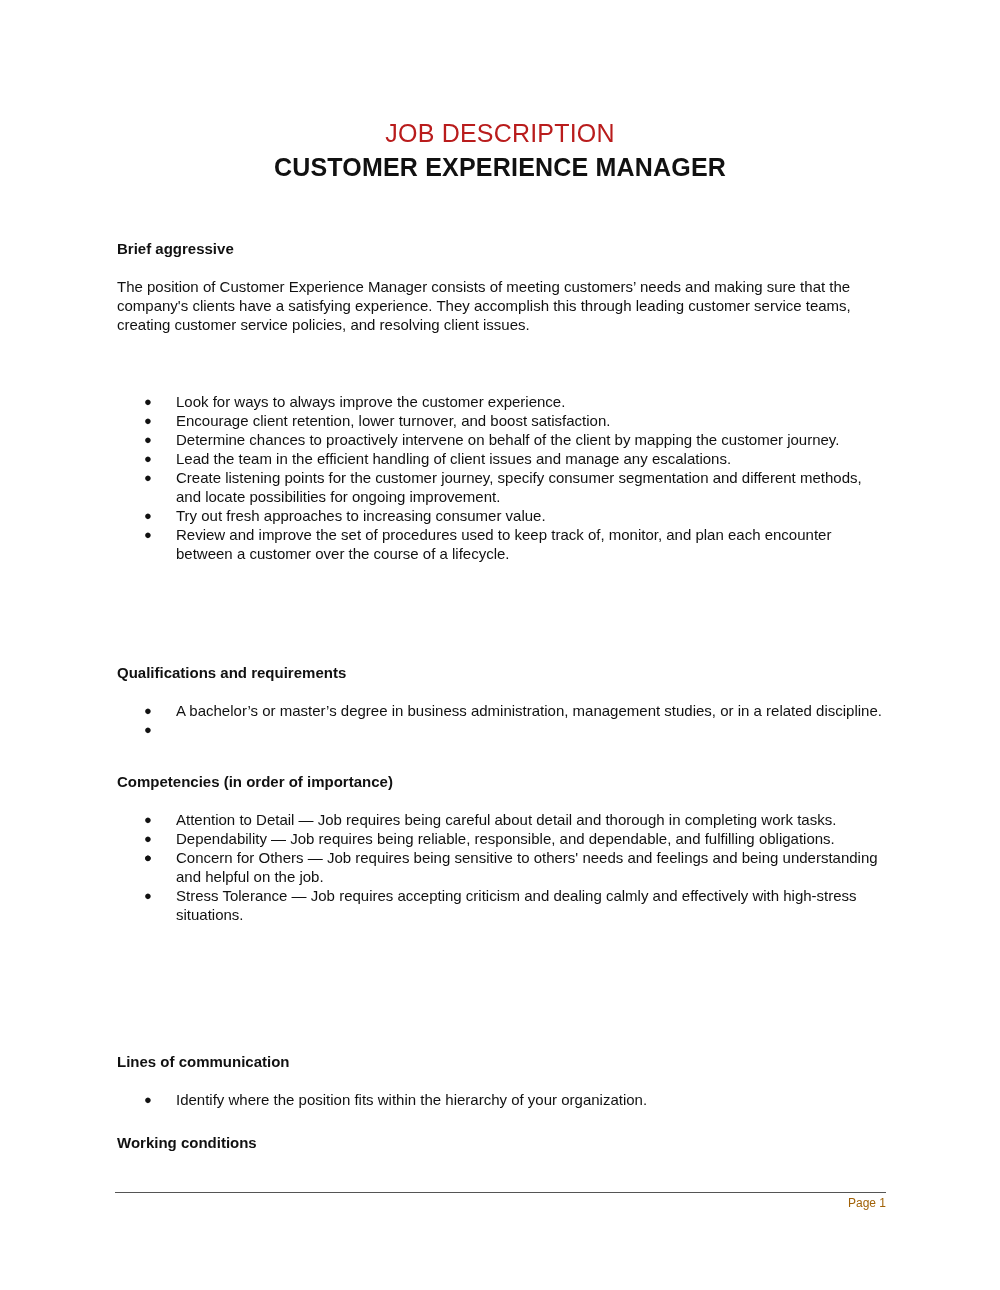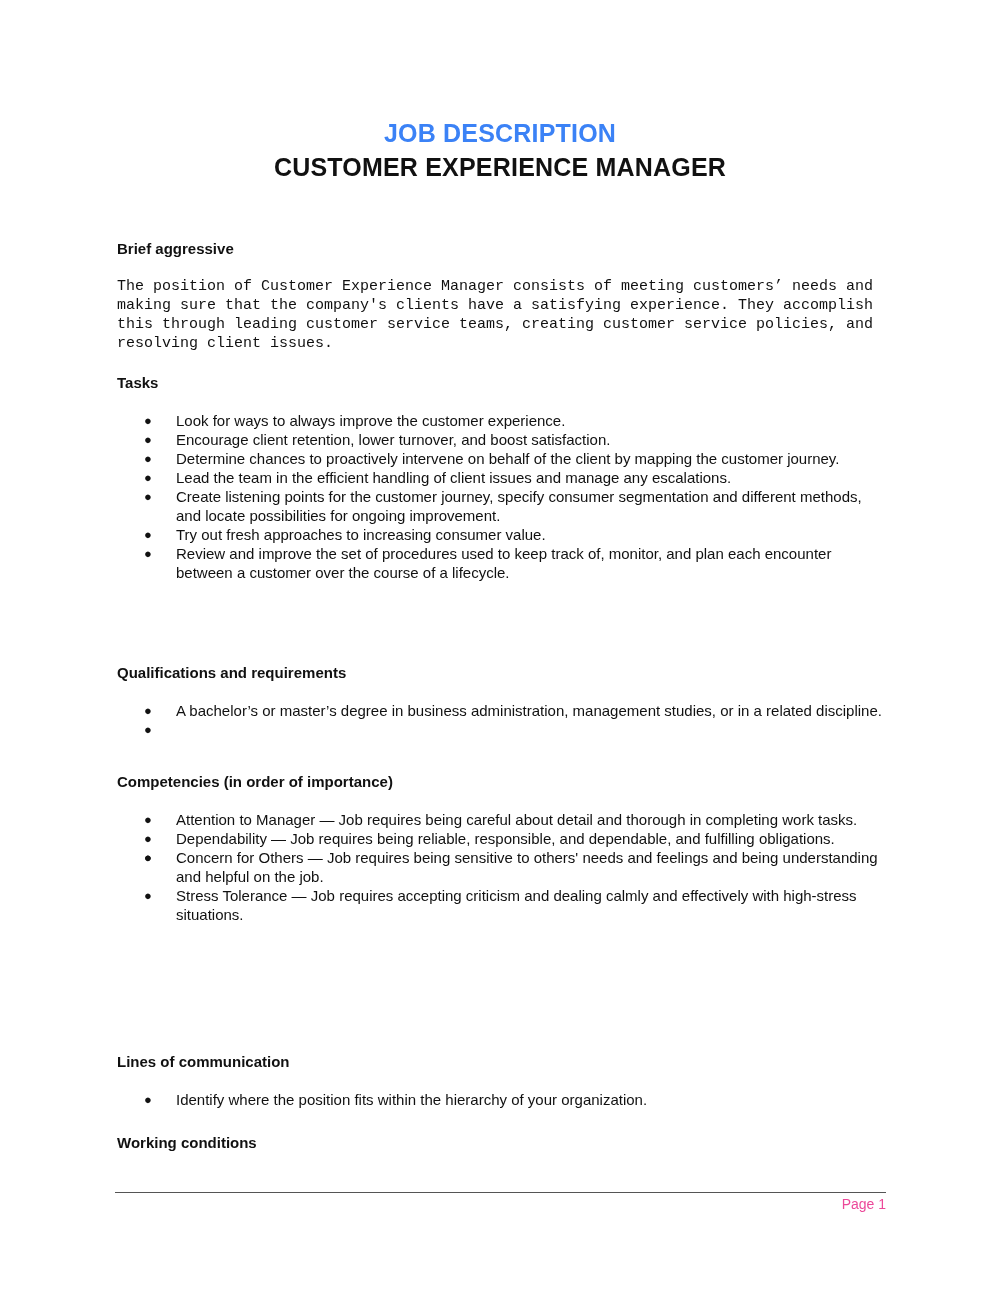--- a/index.html
+++ b/index.html
@@ -1,44 +1,43 @@
 <!DOCTYPE html>
 <html><head>
 <meta charset="utf-8">
 <style>
   html, body { margin: 0; padding: 0; background: #ffffff; }
   body { width: 1000px; height: 1290px; position: relative; overflow: hidden;
          font-family: "Liberation Sans", sans-serif; color: #111; }
   .title-block { position: absolute; top: 116px; left: 0; width: 1000px; text-align: center; }
-  .title-main { font-size: 25px; font-weight: bold; color: #3b82f6; line-height: 34px; letter-spacing: 0.2px; }
+  .title-main { font-size: 25px; font-weight: normal; color: #b91c1c; line-height: 34px; letter-spacing: 0.2px; }
   .title-sub { font-size: 25px; font-weight: bold; color: #111; line-height: 34px; letter-spacing: 0.2px; }
   .section { position: absolute; left: 117px; width: 770px; }
   .heading { font-size: 15px; font-weight: bold; line-height: 19px; margin: 0; }
-  .para { font-size: 15px; line-height: 19px; margin: 19px 0 0 0; font-family: Liberation Mono, monospace; }
+  .para { font-size: 15px; line-height: 19px; margin: 19px 0 0 0; }
   ul.blist { list-style: none; margin: 19px 0 0 0; padding: 0; }
   ul.blist li { position: relative; padding-left: 59px; font-size: 15px; line-height: 19px; }
   ul.blist li .bullet { position: absolute; left: 27px; top: 0; font-size: 13px; }
   .footer-rule { position: absolute; top: 1192px; left: 115px; width: 771px; height: 0; border-top: 1px solid #555; }
-  .footer-page { position: absolute; top: 1196px; right: 114px; font-size: 14px; color: #ec4899; }
+  .footer-page { position: absolute; top: 1196px; right: 114px; font-size: 12px; color: #a16207; }
 </style>
 </head>
 <body>
 
 <div class="title-block">
   <div class="title-main">JOB DESCRIPTION</div>
   <div class="title-sub">CUSTOMER EXPERIENCE MANAGER</div>
 </div>
 
 <div class="section" style="top:239px;">
   <div class="heading">Brief aggressive</div>
   <p class="para">The position of Customer Experience Manager consists of meeting customers’ needs and making sure that the company's clients have a satisfying experience. They accomplish this through leading customer service teams, creating customer service policies, and resolving client issues.</p>
 </div>
 
 <div class="section" style="top:373px;">
-  <div class="heading">Tasks</div>
   <ul class="blist">
     <li><span class="bullet">●</span><span>Look for ways to always improve the customer experience.</span></li>
     <li><span class="bullet">●</span><span>Encourage client retention, lower turnover, and boost satisfaction.</span></li>
     <li><span class="bullet">●</span><span>Determine chances to proactively intervene on behalf of the client by mapping the customer journey.</span></li>
     <li><span class="bullet">●</span><span>Lead the team in the efficient handling of client issues and manage any escalations.</span></li>
     <li><span class="bullet">●</span><span>Create listening points for the customer journey, specify consumer segmentation and different methods, and locate possibilities for ongoing improvement.</span></li>
     <li><span class="bullet">●</span><span>Try out fresh approaches to increasing consumer value.</span></li>
     <li><span class="bullet">●</span><span>Review and improve the set of procedures used to keep track of, monitor, and plan each encounter between a customer over the course of a lifecycle.</span></li>
   </ul>
 </div>
@@ -47,21 +46,21 @@
   <div class="heading">Qualifications and requirements</div>
   <ul class="blist">
     <li><span class="bullet">●</span><span>A bachelor’s or master’s degree in business administration, management studies, or in a related discipline.</span></li>
     <li><span class="bullet">●</span></li>
   </ul>
 </div>
 
 <div class="section" style="top:772px;">
   <div class="heading">Competencies (in order of importance)</div>
   <ul class="blist">
-    <li><span class="bullet">●</span><span>Attention to Manager — Job requires being careful about detail and thorough in completing work tasks.</span></li>
+    <li><span class="bullet">●</span><span>Attention to Detail — Job requires being careful about detail and thorough in completing work tasks.</span></li>
     <li><span class="bullet">●</span><span>Dependability — Job requires being reliable, responsible, and dependable, and fulfilling obligations.</span></li>
     <li><span class="bullet">●</span></li>
     <li><span class="bullet">●</span><span>Concern for Others — Job requires being sensitive to others' needs and feelings and being understanding and helpful on the job.</span></li>
     <li><span class="bullet">●</span><span>Stress Tolerance — Job requires accepting criticism and dealing calmly and effectively with high-stress situations.</span></li>
   </ul>
 </div>
 
 <div class="section" style="top:1052px;">
   <div class="heading">Lines of communication</div>
   <ul class="blist">

